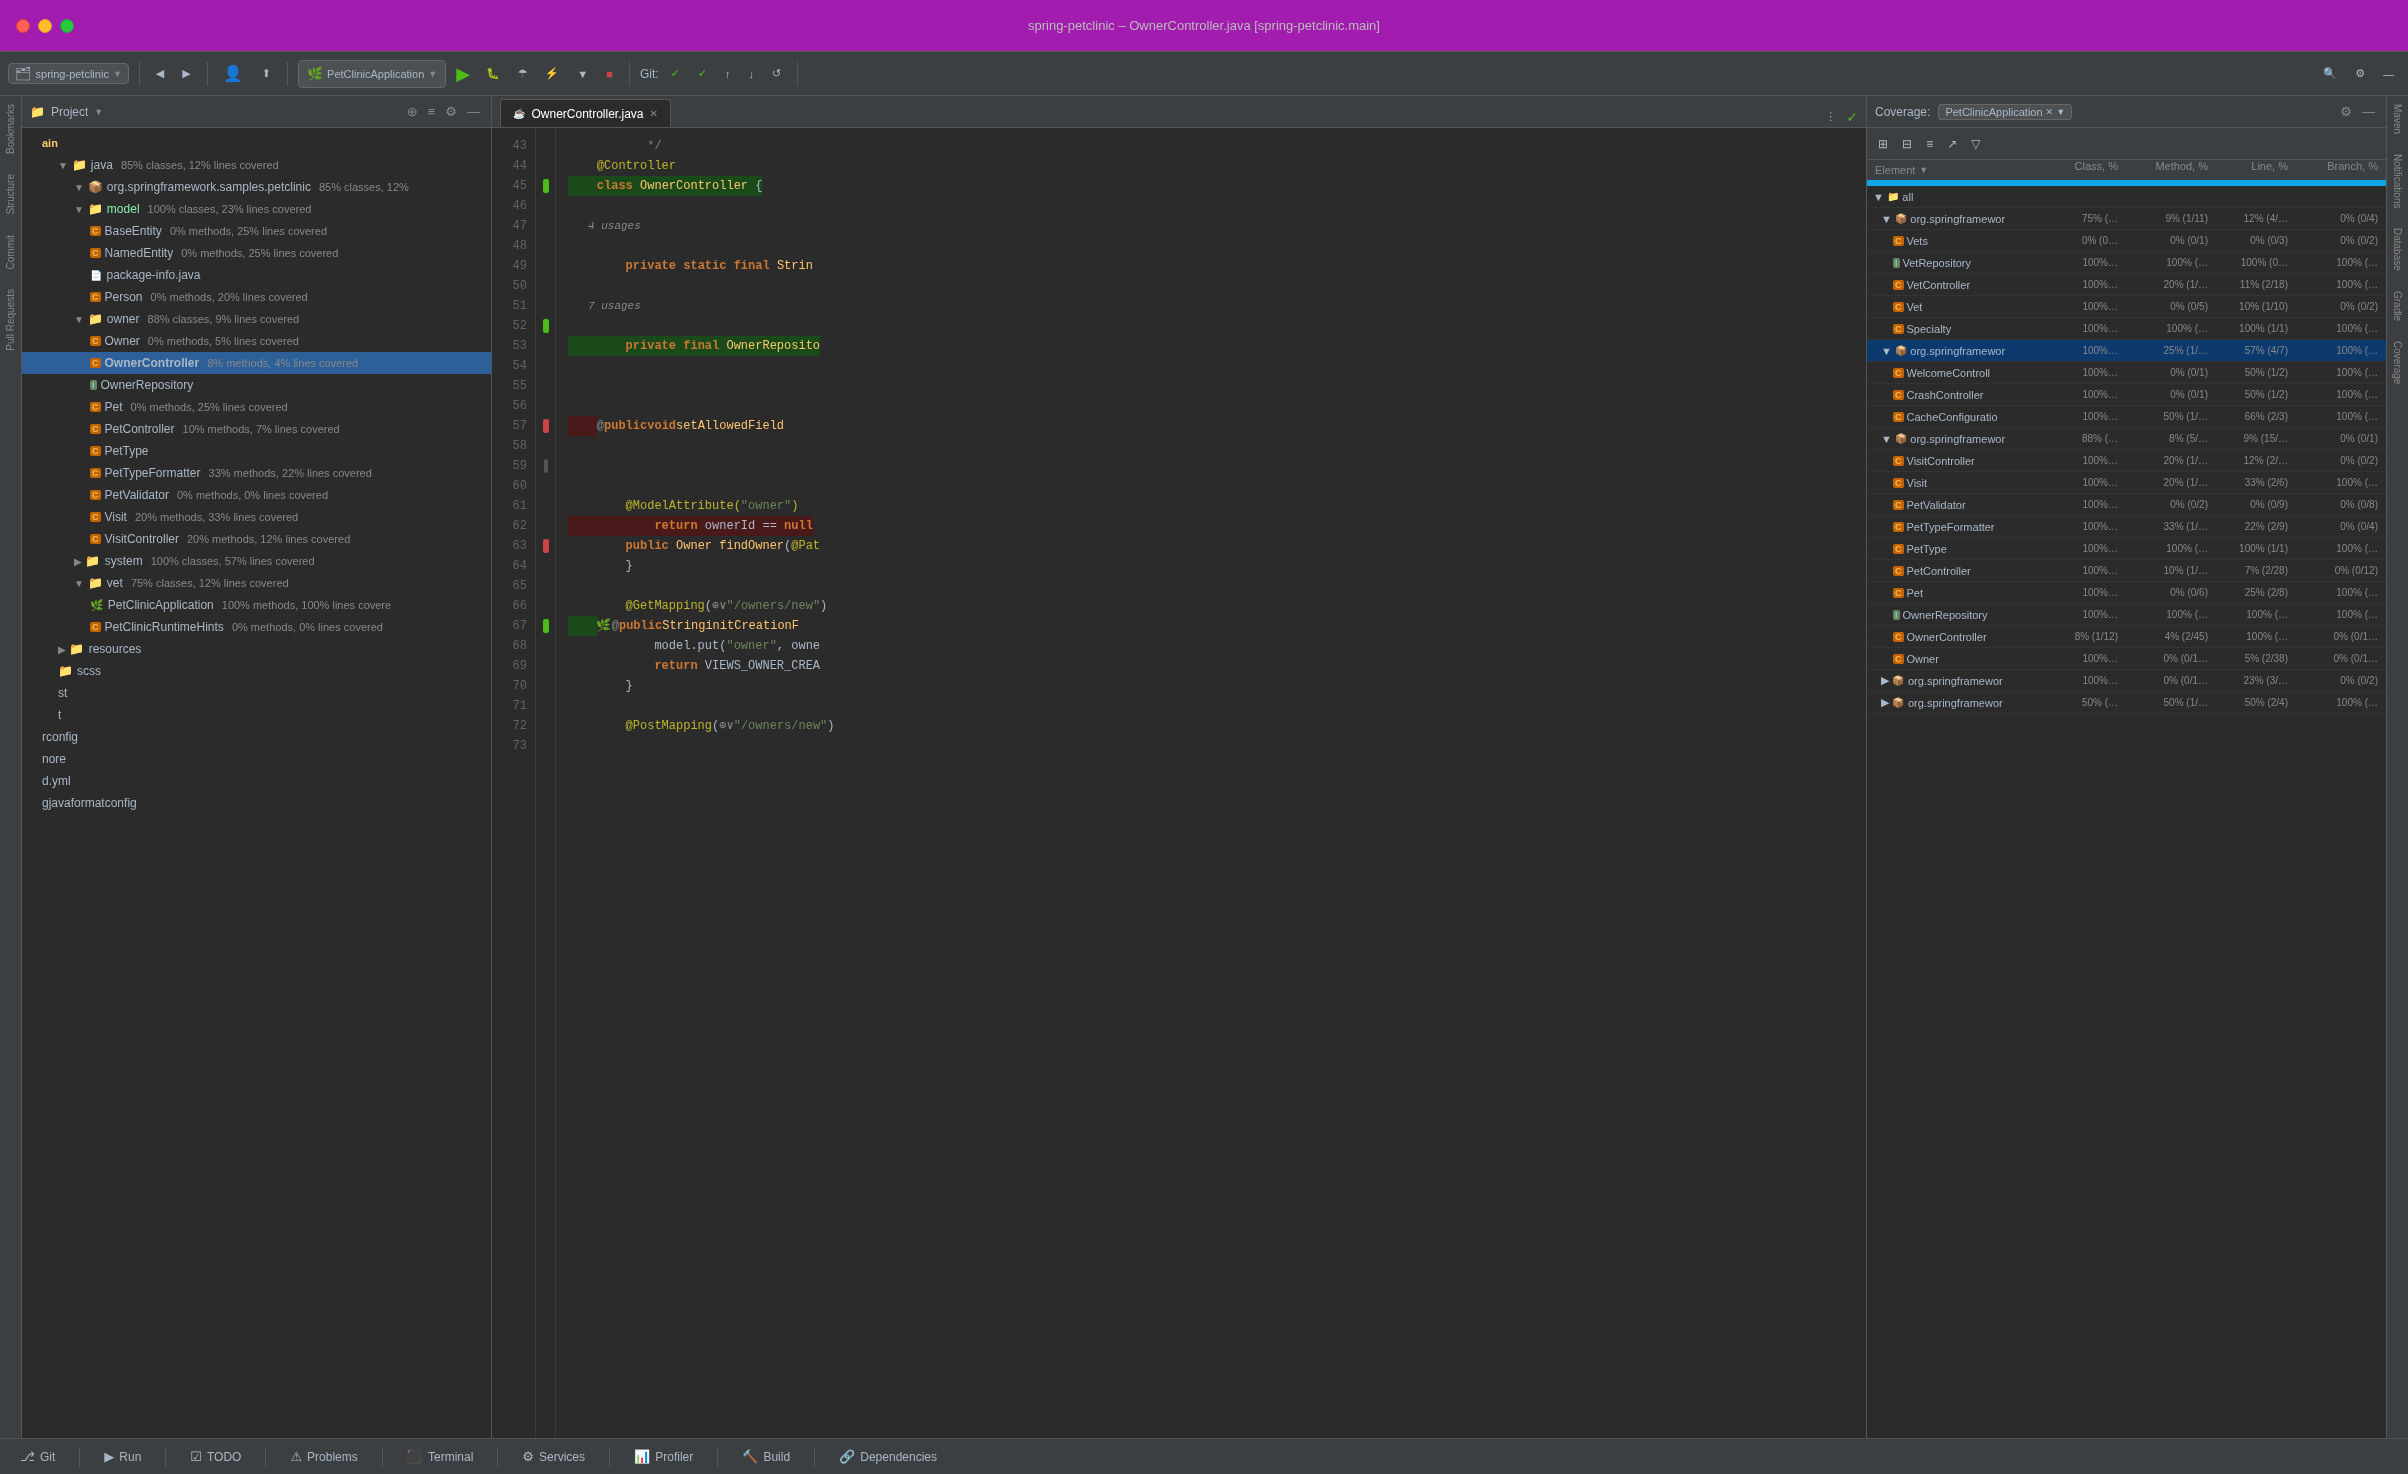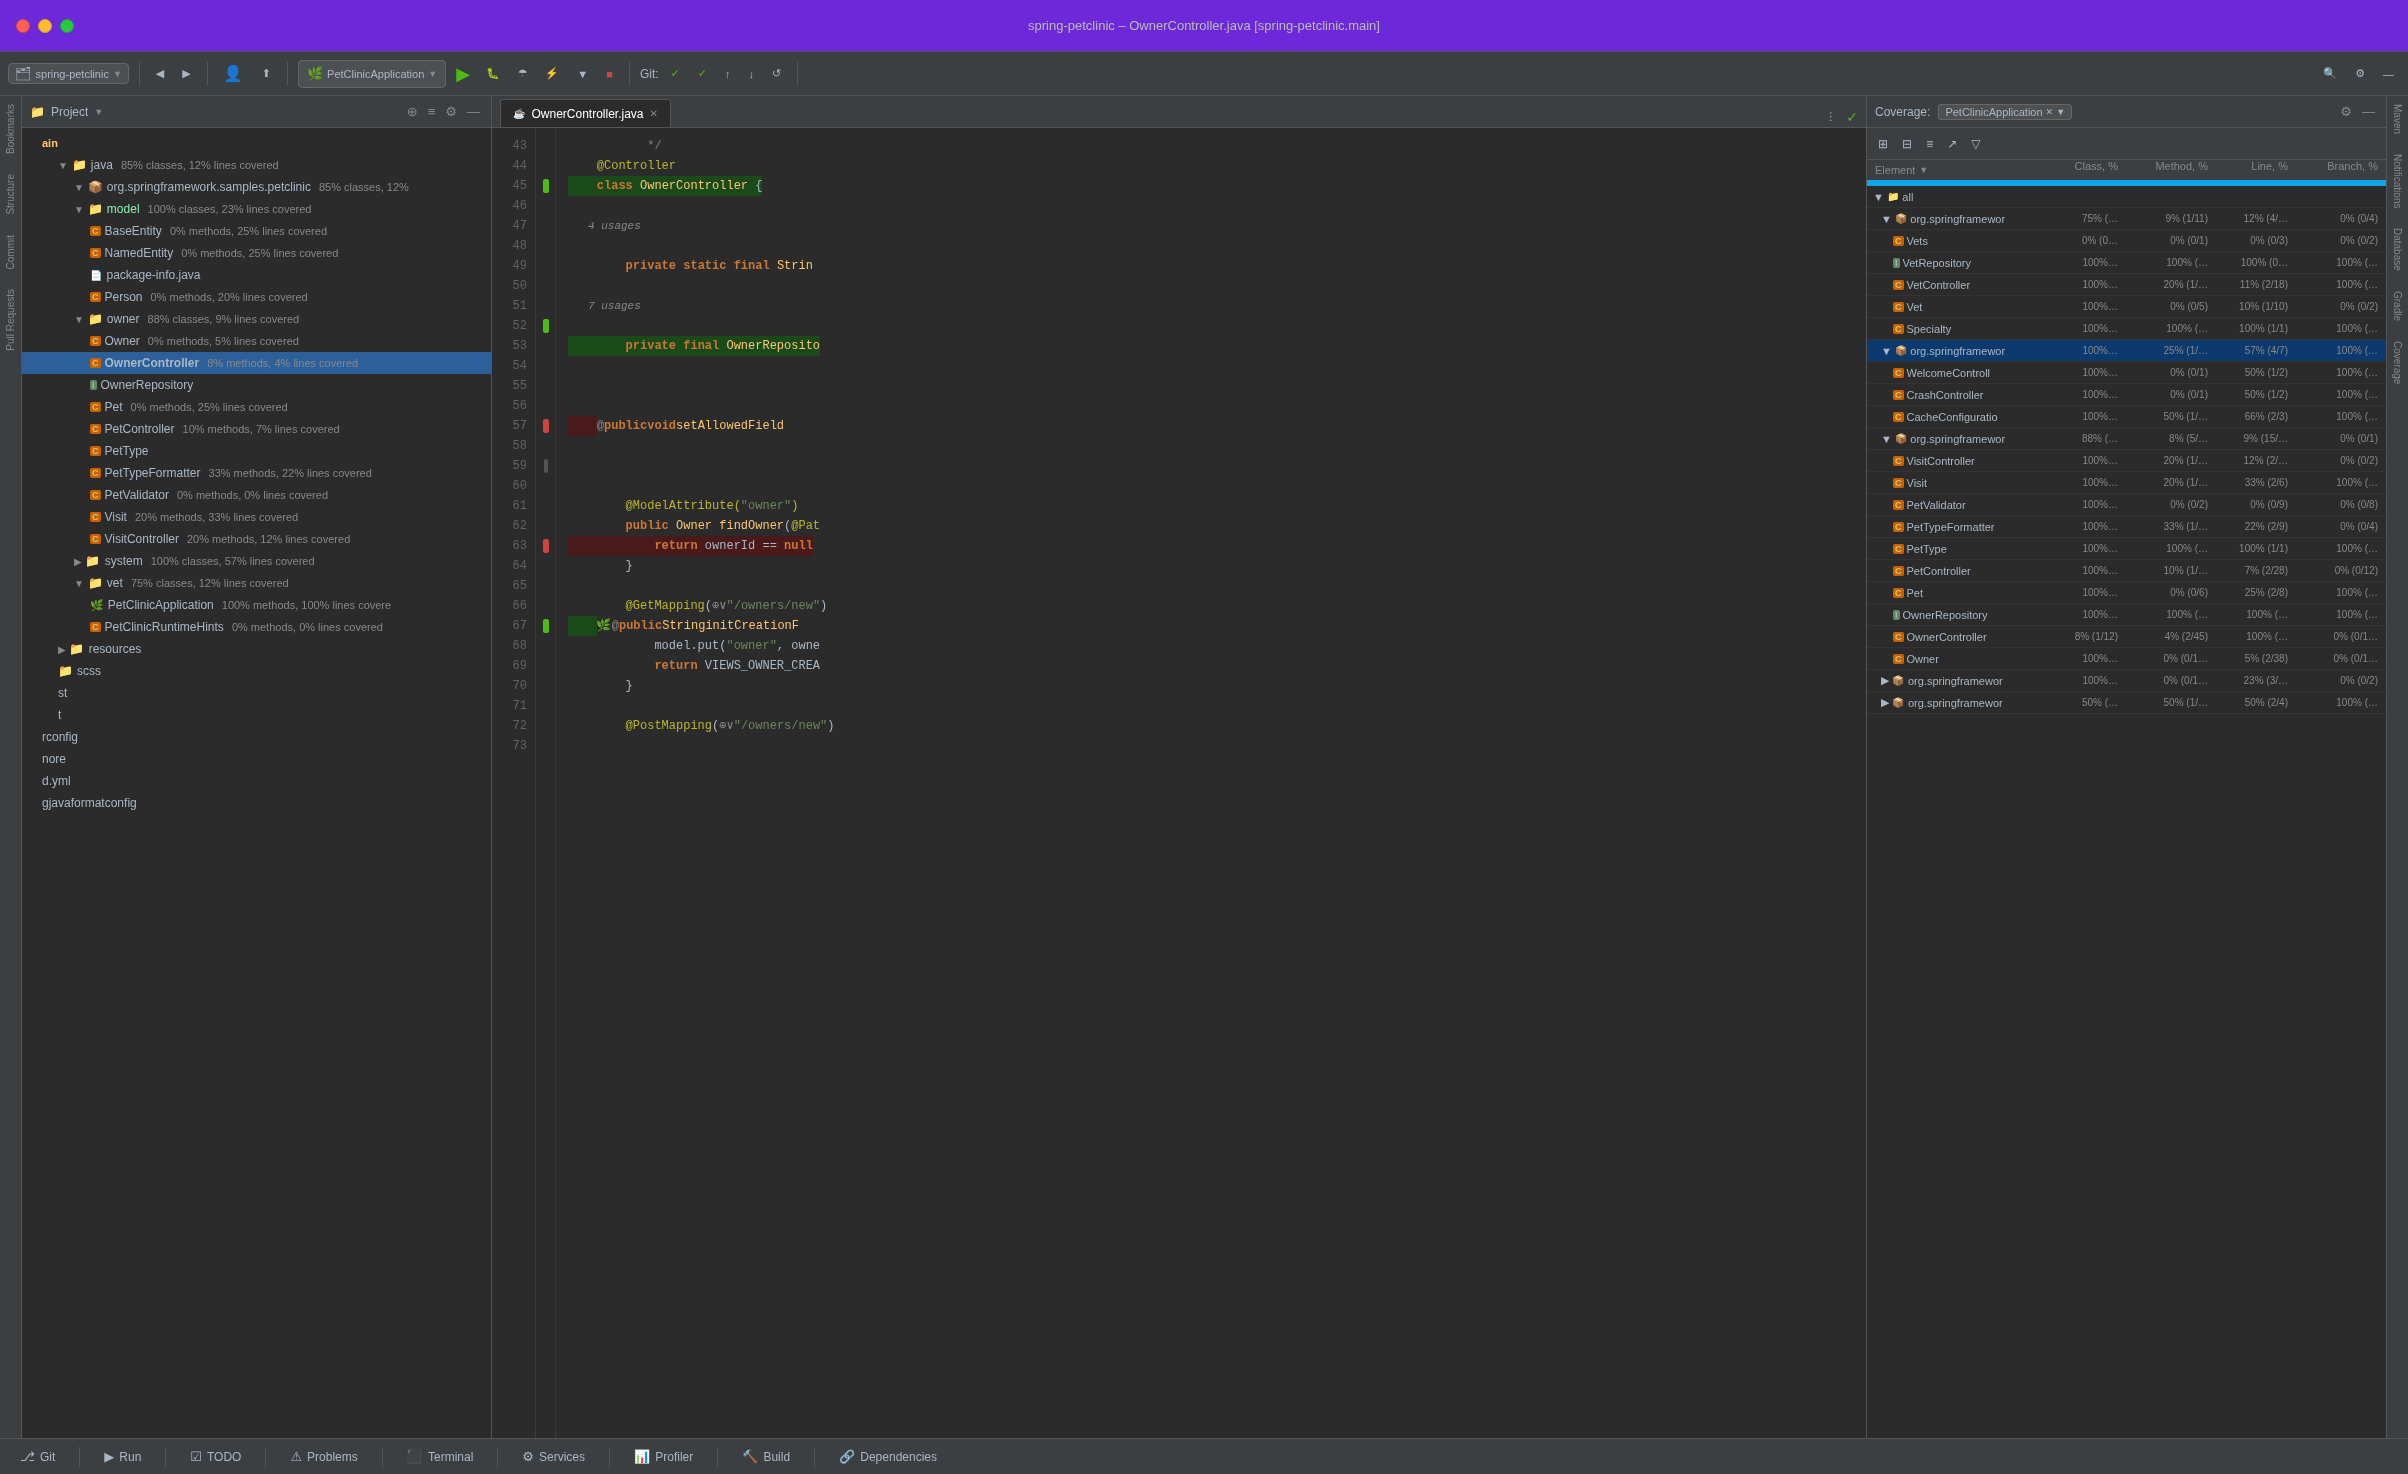--- a/index.html
+++ b/index.html
@@ -6,21 +6,21 @@
     body {
       font-family: -apple-system, BlinkMacSystemFont, 'Helvetica Neue', Arial, sans-serif;
       font-size: 12px;
       background: #2b2b2b;
       color: #a9b7c6;
       width: 2408px;
       height: 1474px;
       overflow: hidden;
     }
     .title-bar {
-      background: #6d28d9;
+      background: #a21caf;
       height: 52px;
       display: flex;
       align-items: center;
       justify-content: center;
       position: relative;
       border-bottom: 1px solid #555;
     }
     .traffic-lights {
       position: absolute;
       left: 16px;
@@ -744,24 +744,24 @@
         <div class="code-line">&nbsp;</div>
         <div class="code-line">&nbsp;</div>
         <div class="code-line">
           <span style="background:#4a1a1a;display:inline;">    </span><span style="color:#888;">@</span>    <span class="kw">public</span> <span class="kw">void</span> <span class="method">setAllowedField</span>
         </div>
         <div class="code-line">&nbsp;</div>
         <div class="code-line">&nbsp;</div>
         <div class="code-line">&nbsp;</div>
         <div class="code-line"><span class="annotation">        @ModelAttribute(<span class="str">"owner"</span>)</span></div>
         <div class="code-line">
+          <span style="background:#4a1a1a;display:inline;">            <span class="kw">return</span> ownerId == <span class="kw">null</span></span>
+        </div>
+        <div class="code-line">
           <span>        <span class="kw">public</span> <span class="class-name">Owner</span> <span class="method">findOwner</span>(<span class="annotation">@Pat</span></span>
-        </div>
-        <div class="code-line">
-          <span style="background:#4a1a1a;display:inline;">            <span class="kw">return</span> ownerId == <span class="kw">null</span></span>
         </div>
         <div class="code-line">        }</div>
         <div class="code-line">&nbsp;</div>
         <div class="code-line">
           <span>        <span class="annotation">@GetMapping</span>(<span style="color:#888;">⊕∨</span><span class="str">"/owners/new"</span>)</span>
         </div>
         <div class="code-line">
           <span style="background:#1a4a1a;display:inline;">    </span><span style="color:#6cbe6c;">🌿</span><span style="color:#888;">@</span>    <span class="kw">public</span> <span class="class-name">String</span> <span class="method">initCreationF</span>
         </div>
         <div class="code-line">

